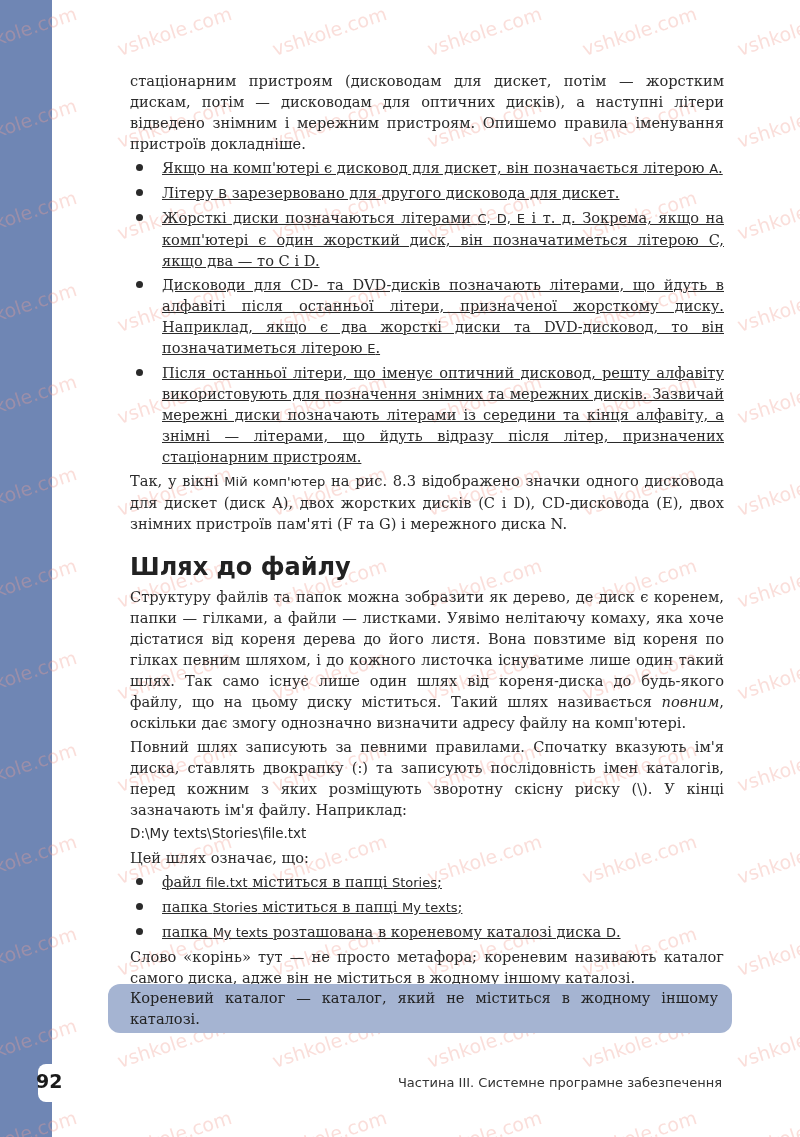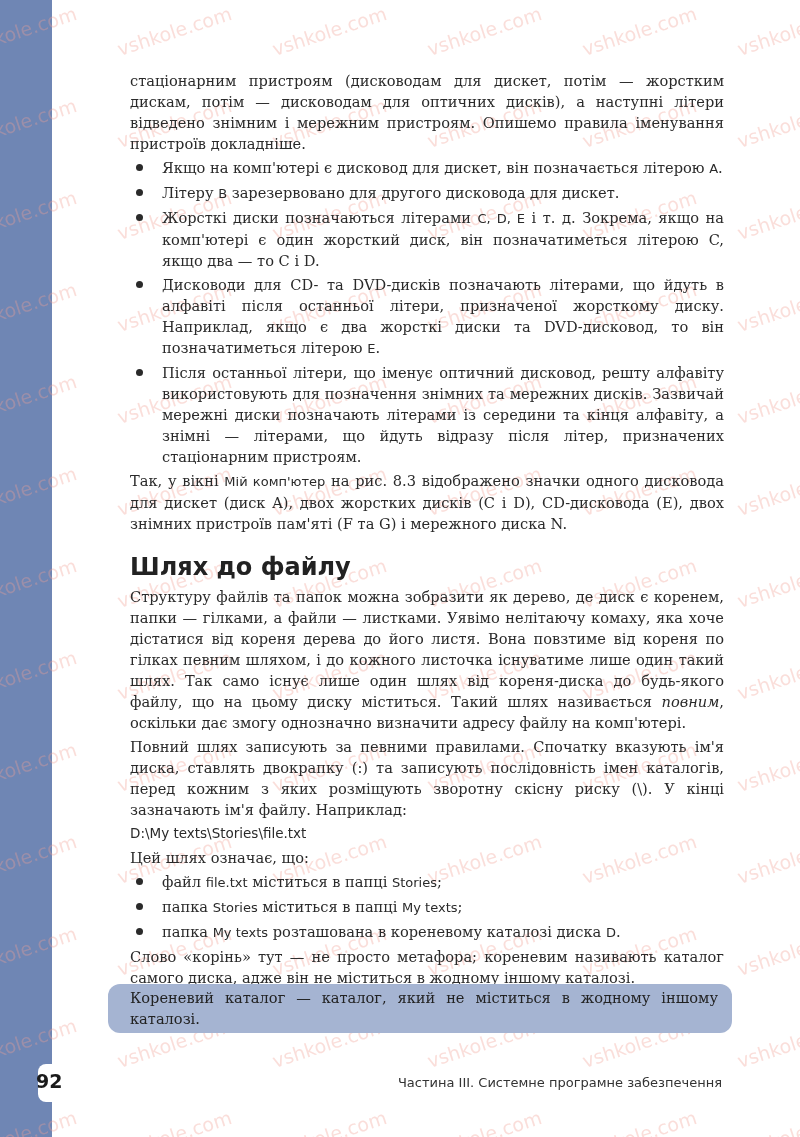--- a/index.html
+++ b/index.html
@@ -22,21 +22,21 @@
     transform: rotate(-18deg);
     white-space: nowrap;
   }
   .content {
     position: absolute; left: 130px; top: 70px; width: 594px;
     font-size: 14.6px; line-height: 21px; z-index: 1;
     text-align: justify;
   }
   .content p { margin: 0 0 3px 0; }
   .sans { font-family: "DejaVu Sans", sans-serif; font-size: 13px; }
-  ul.bullets { list-style: none; margin: 0 0 3px 0; padding: 0; }
+  ul.bullets { list-style: none; margin: 0 0 3px 0; padding: 0; text-decoration: underline; }
   ul.bullets li {
     position: relative; padding-left: 32px; margin-bottom: 3px;
   }
   ul.bullets li::before {
     content: ""; position: absolute; left: 6px; top: 7px;
     width: 7px; height: 7px; border-radius: 50%; background: #2a2a2a;
   }
   h2.section {
     font-family: "DejaVu Sans", sans-serif; font-weight: bold;
     font-size: 24px; line-height: 26px; margin: 20px 0 6px 0; color: #222;

